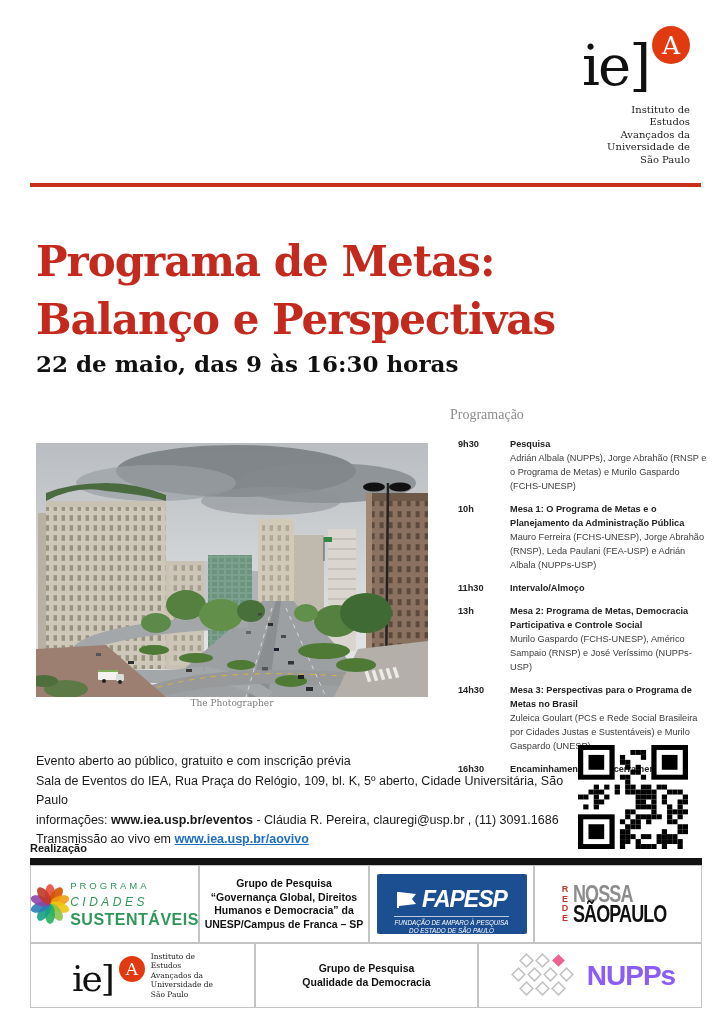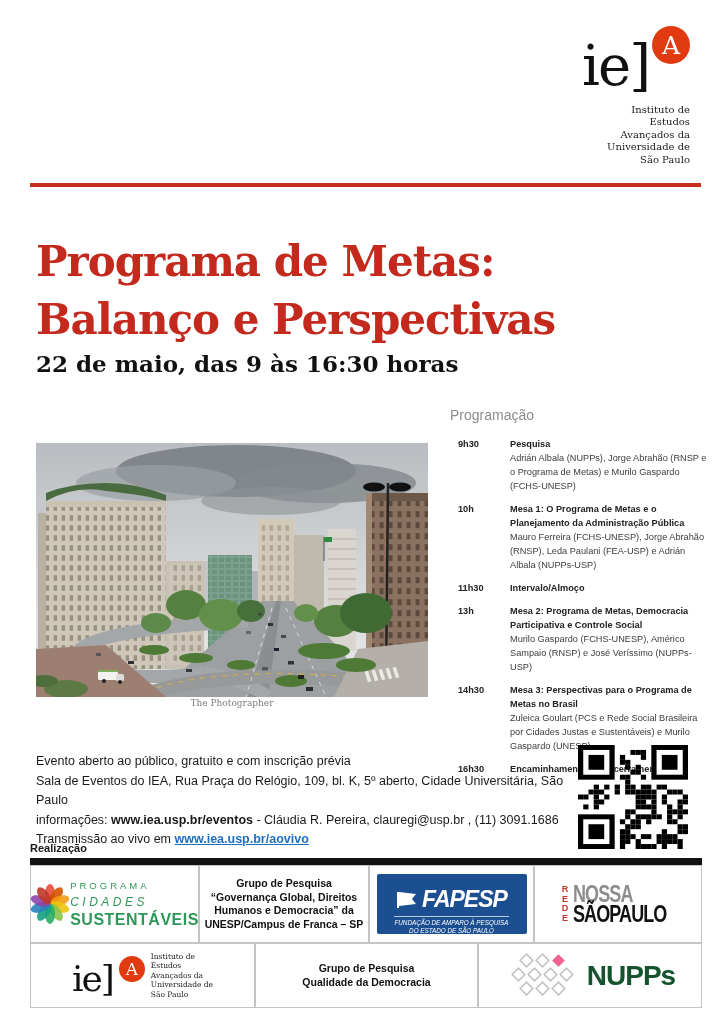--- a/index.html
+++ b/index.html
@@ -21,21 +21,21 @@
                font-size:42px; line-height:58px; color:#c3291d; letter-spacing:-1px;margin-top:12px; }
   .date-line { position:absolute; left:36px; top:350px; font-family:"DejaVu Serif", serif; font-weight:bold; font-size:23px; color:#111; }
 
   
   .photo { position:absolute; left:36px; top:443px; width:392px; height:254px; }
   .photo svg { display:block; width:100%; height:100%; }
   .photo-caption { position:absolute; left:36px; top:698px; width:392px; text-align:center;
                    font-family:"DejaVu Serif", serif; font-size:9px; color:#7d7d7d; }
 
   
-  .prog-heading { position:absolute; left:450px; top:407px; font-size:14px; color:#8c8c8c; }
+  .prog-heading { position:absolute; left:450px; top:407px; font-size:14px; color:#8c8c8c;font-family:Liberation Serif, serif; }
   .prog-list { position:absolute; left:458px; top:437px; width:252px; }
   .prog-item { display:grid; grid-template-columns:52px 200px; margin-bottom:9px; font-size:9.2px; line-height:14px; color:#222; }
   .prog-time { font-weight:bold; }
   .prog-title { font-weight:bold; }
   .prog-details { color:#3c3c3c; }
 
   
   .info { position:absolute; left:36px; top:752px; width:540px; font-size:12.5px; line-height:19.5px; color:#1a1a1a; }
   .info b { font-weight:bold; }
   .info a { color:#1f6fc0; font-weight:bold; text-decoration:underline; }
@@ -73,21 +73,21 @@
 
   
   .iea-f-wrap { display:flex; align-items:center; gap:6px; }
   .iea-f-mark { font-family:"DejaVu Serif", serif; font-size:36px; line-height:0.8; color:#111; letter-spacing:-2px; margin-top:8px; }
   .iea-f-badge { width:26px; height:26px; border-radius:50%; background:#e23a10; color:#fff; font-family:"DejaVu Serif", serif;
                  font-size:17px; display:flex; align-items:center; justify-content:center; margin-top:-14px; }
   .iea-f-lines { font-family:"DejaVu Serif", serif; font-size:7.5px; line-height:9.5px; color:#222; text-align:left; }
 
   
   .nupps-wrap { display:flex; align-items:center; gap:8px; }
-  .nupps-name { font-weight:bold; font-size:28px; color:#14532d; letter-spacing:-1px; }
+  .nupps-name { font-weight:bold; font-size:28px; color:#8b5cf6; letter-spacing:-1px; }
 </style>
 </head>
 <body>
 
 <div class="page">
 
   <div class="hdr-logo">
     <div class="hdr-mark-row">
       <div class="iea-mark">ie]</div>
       <div class="iea-badge">A</div>

